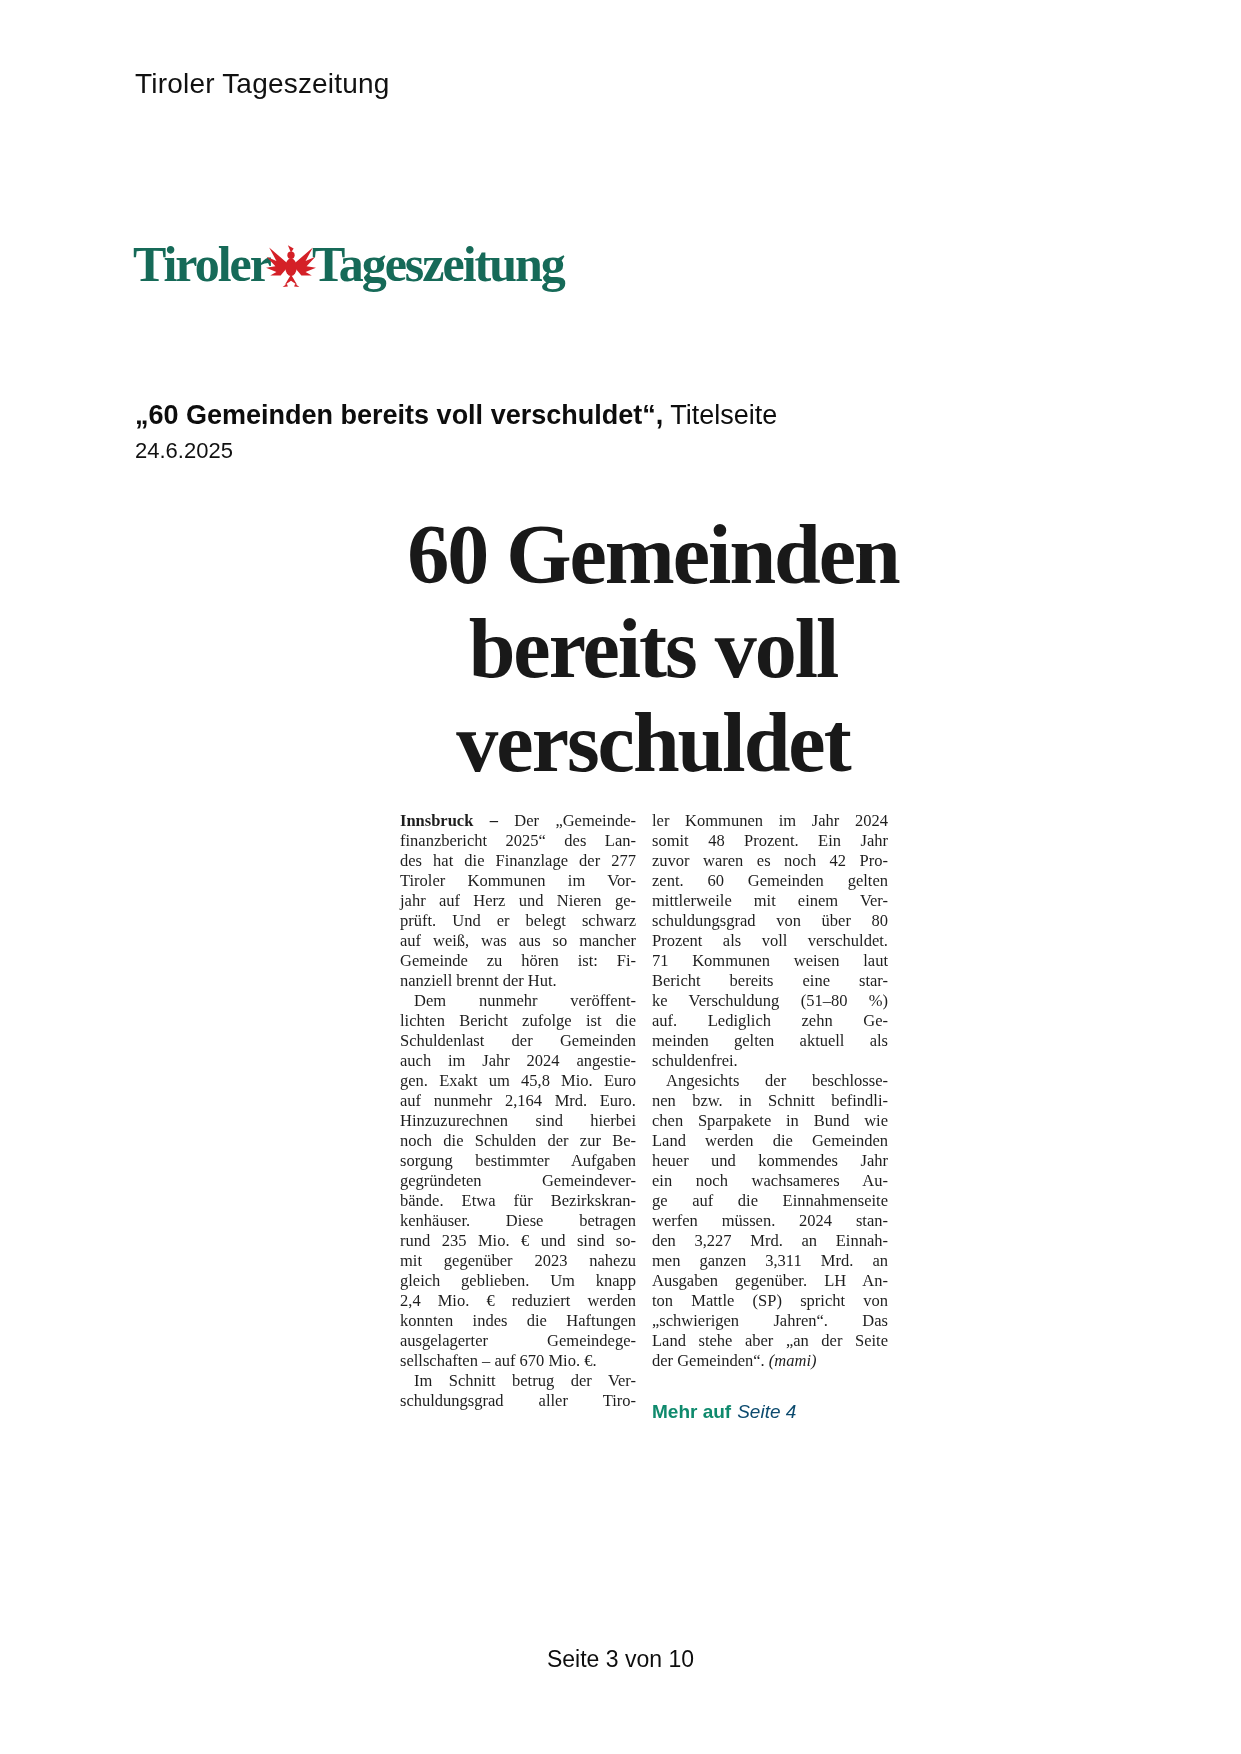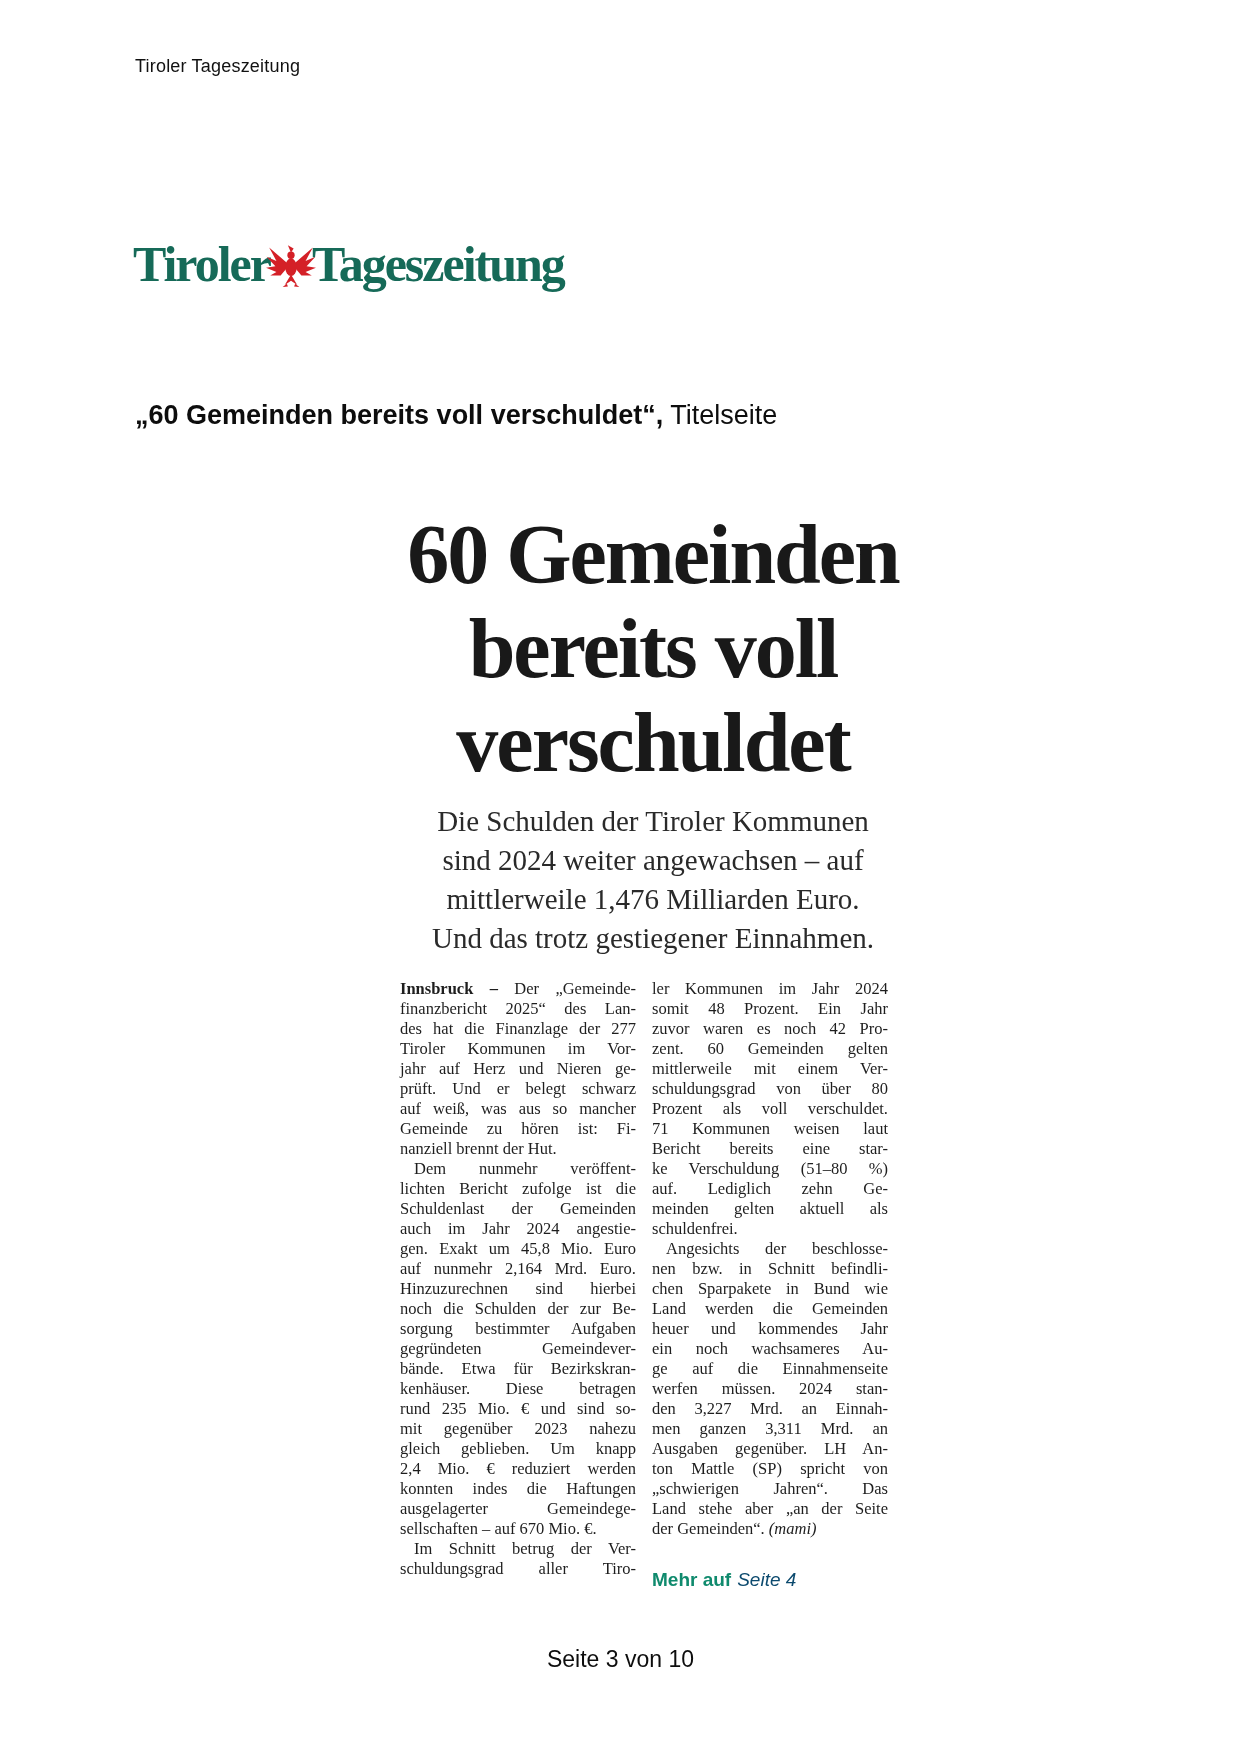--- a/index.html
+++ b/index.html
@@ -7,22 +7,22 @@
     position:relative;
     width:1241px;height:1754px;
     background:#ffffff;
     margin:0 auto;
     overflow:hidden;
     font-family:"Liberation Sans", sans-serif;
     color:#1b1b1b;
   }
   
   .doc-header{
-    position:absolute;left:135px;top:56px;
-    font-size:18px;letter-spacing:.2px;color:#111;
+    position:absolute;left:135px;top:68px;
+    font-size:28px;letter-spacing:.2px;color:#111;
   }
   
   .logo{
     position:absolute;left:133px;top:236px;
     display:flex;align-items:center;
     font-family:"Liberation Serif", serif;
     font-weight:bold;
     font-size:50px;
     letter-spacing:-2px;
     line-height:1;
@@ -108,33 +108,28 @@
         <path d="M58 92 L66 98 L56 97 Z"></path>
       </g>
     </svg>
     <span class="word">Tageszeitung</span>
   </div>
 
   <div class="meta">
     <div class="title-line">
       <b>„60 Gemeinden bereits voll verschuldet“,</b><span> Titelseite</span>
     </div>
+    <div class="date-line">24.6.2025</div>
   </div>
 
   <div class="article">
     <div class="headline">
       <div>60 Gemeinden</div>
       <div>bereits voll</div>
       <div>verschuldet</div>
-    </div>
-    <div class="lede">
-      <div>Die Schulden der Tiroler Kommunen</div>
-      <div>sind 2024 weiter angewachsen – auf</div>
-      <div>mittlerweile 1,476 Milliarden Euro.</div>
-      <div>Und das trotz gestiegener Einnahmen.</div>
     </div>
     <div class="body-cols">
       <div class="col">
           <div class="bline"><b>Innsbruck –</b> Der „Gemeinde-</div>
           <div class="bline">finanzbericht 2025“ des Lan-</div>
           <div class="bline">des hat die Finanzlage der 277</div>
           <div class="bline">Tiroler Kommunen im Vor-</div>
           <div class="bline">jahr auf Herz und Nieren ge-</div>
           <div class="bline">prüft. Und er belegt schwarz</div>
           <div class="bline">auf weiß, was aus so mancher</div>

